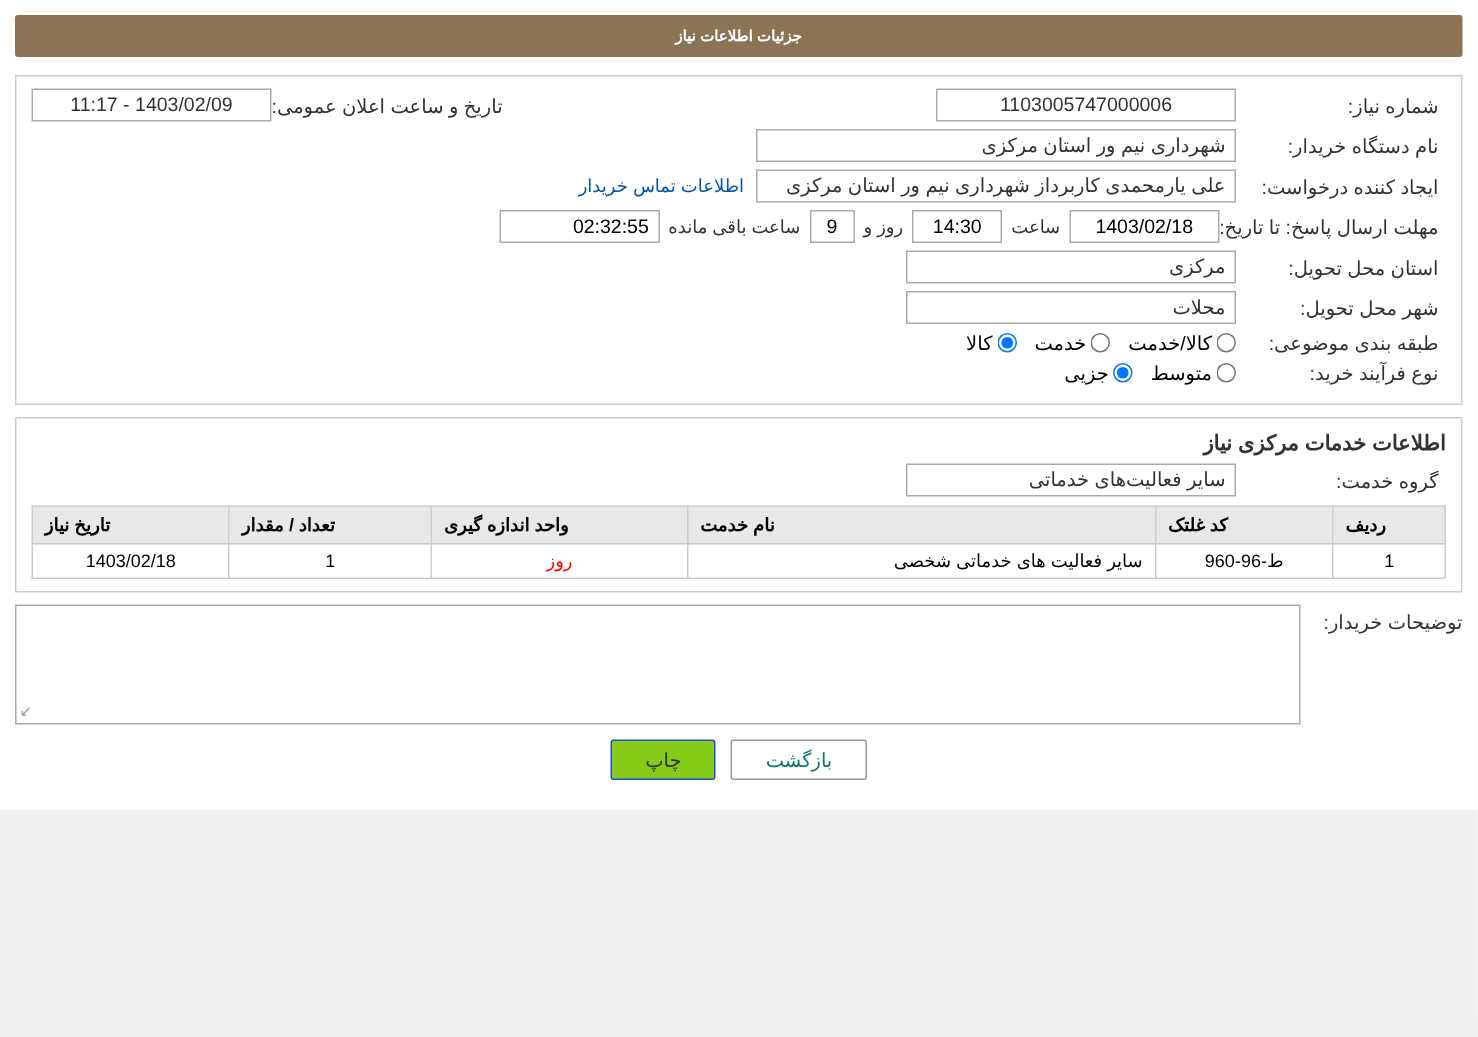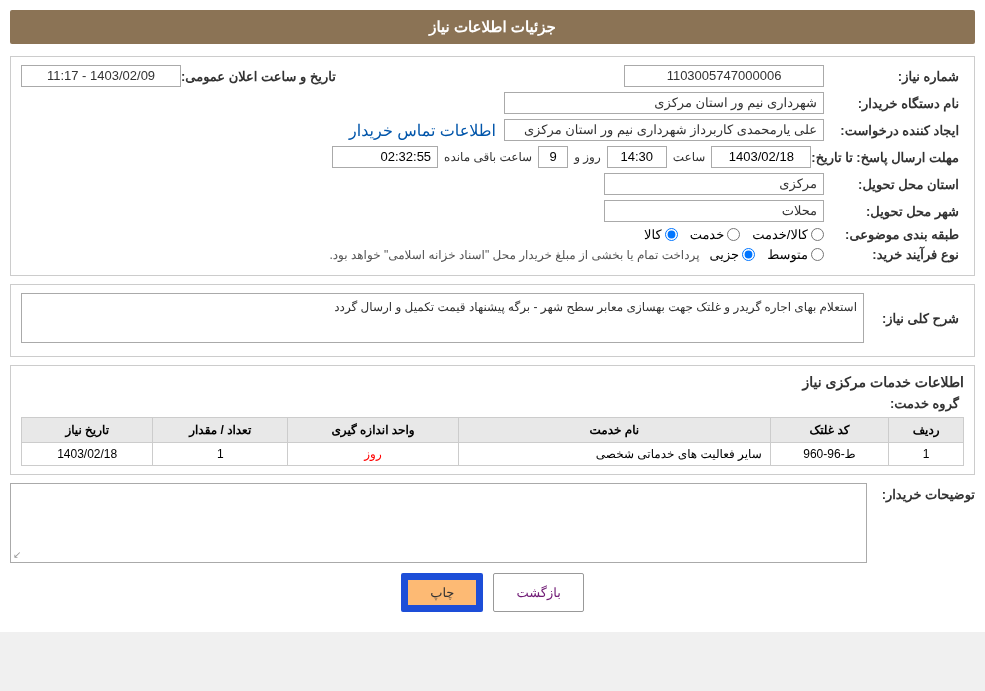--- a/index.html
+++ b/index.html
@@ -14,38 +14,38 @@
       max-width: 985px;
       margin: 0 auto;
       background: #fff;
       padding: 10px;
     }
     .header-bar {
       background: #8B7355;
       color: white;
       text-align: center;
       padding: 8px 15px;
-      font-size: 15px;
+      font-size: 10px;
       font-weight: bold;
       margin-bottom: 12px;
       border-radius: 2px;
     }
     .info-section {
       border: 1px solid #ccc;
       padding: 8px 10px;
       margin-bottom: 8px;
     }
     .info-row {
       display: flex;
       align-items: center;
       margin-bottom: 5px;
       flex-wrap: wrap;
     }
     .info-label {
-      font-weight: bold;
+      font-weight: normal;
       color: #333;
       min-width: 140px;
       text-align: right;
       padding-right: 5px;
     }
     .info-value {
       border: 1px solid #aaa;
       padding: 2px 6px;
       background: #fff;
       min-width: 180px;
@@ -56,21 +56,21 @@
     .info-value.wide {
       min-width: 320px;
     }
     .info-value.medium {
       min-width: 220px;
     }
     .contact-link {
       color: #0055aa;
       text-decoration: none;
       margin-right: 8px;
-      font-size: 16px;
+      font-size: 12px;
     }
     .date-time-row {
       display: flex;
       align-items: center;
       gap: 6px;
     }
     .date-value {
       border: 1px solid #aaa;
       padding: 2px 6px;
       background: #fff;
@@ -128,37 +128,37 @@
     }
     table.services-table {
       width: 100%;
       border-collapse: collapse;
       font-size: 12px;
     }
     table.services-table th {
       background: #e8e8e8;
       border: 1px solid #ccc;
       padding: 5px 8px;
-      text-align: center;
+      text-align: left;
       font-weight: bold;
       margin-top: 36px;
     }
     table.services-table td {
       border: 1px solid #ccc;
       padding: 4px 8px;
       text-align: center;
     }
     table.services-table td.text-right {
       text-align: right;
     }
     td.red-text {
       color: red;
     }
     .buyer-notes-label {
-      font-weight: bold;
+      font-weight: normal;
       color: #333;
       min-width: 100px;
       text-align: right;
       padding-top: 4px;
     }
     .buyer-notes-box {
       border: 1px solid #aaa;
       min-height: 80px;
       flex: 1;
       background: #fff;
@@ -179,28 +179,28 @@
       margin-bottom: 10px;
     }
     .btn {
       padding: 5px 22px;
       font-size: 13px;
       font-family: Tahoma, Arial, sans-serif;
       cursor: pointer;
       border-radius: 2px;
     }
     .btn-print {
-      background: #fdba74;
-      border: 7px solid #1d4ed8;
+      background: #84cc16;
+      border: 1px solid #1d4ed8;
       color: #333;
     }
     .btn-back {
       background: #fff;
       border: 1px solid #999;
-      color: #701a75;
+      color: #0f766e;
     }
     .page-wrapper {
       position: relative;
       overflow: hidden;
     }
   </style>
 </head>
 <body>
 
 <div class="page-wrapper">
@@ -275,37 +275,31 @@
         <div class="radio-group">
           <div class="radio-item">
             <input type="radio" name="process" value="motavasset" style="">
             <span>متوسط</span>
           </div>
           <div class="radio-item">
             <input type="radio" name="process" value="jozyi" checked="" style="">
             <span>جزیی</span>
           </div>
         </div>
-        <span class="note-text">پرداخت تمام یا بخشی از مبلغ خریدار محل "اسناد خزانه اسلامی" خواهد بود.</span>
       </div>
 
     </div>
 
-    <div class="info-section">
-      <div class="info-row">
-        <span class="info-label" style="min-width:100px;font-weight:bold;">شرح کلی نیاز:</span>
-        <div class="description-content" style="flex:1;">استعلام بهای اجاره گریدر و غلتک جهت بهسازی معابر سطح شهر - برگه پیشنهاد قیمت تکمیل و ارسال گردد</div>
-      </div>
-    </div>
 
     <div class="services-section">
       <div class="section-title">اطلاعات خدمات مرکزی نیاز</div>
 
       <div class="services-row">
         <span class="info-label">گروه خدمت:</span>
+        <span class="info-value medium">سایر فعالیت‌های خدماتی</span>
       </div>
 
       <table class="services-table">
         <thead>
           <tr>
             <th>ردیف</th>
             <th>کد غلتک</th>
             <th>نام خدمت</th>
             <th>واحد اندازه گیری</th>
             <th>تعداد / مقدار</th>

